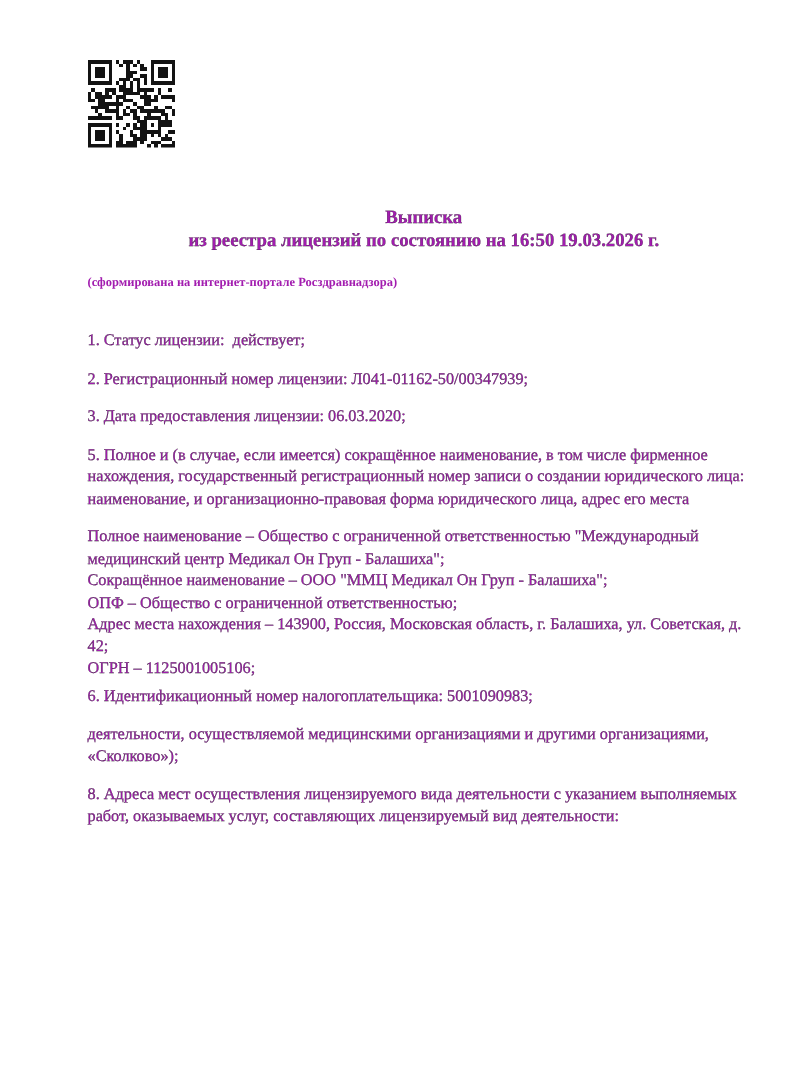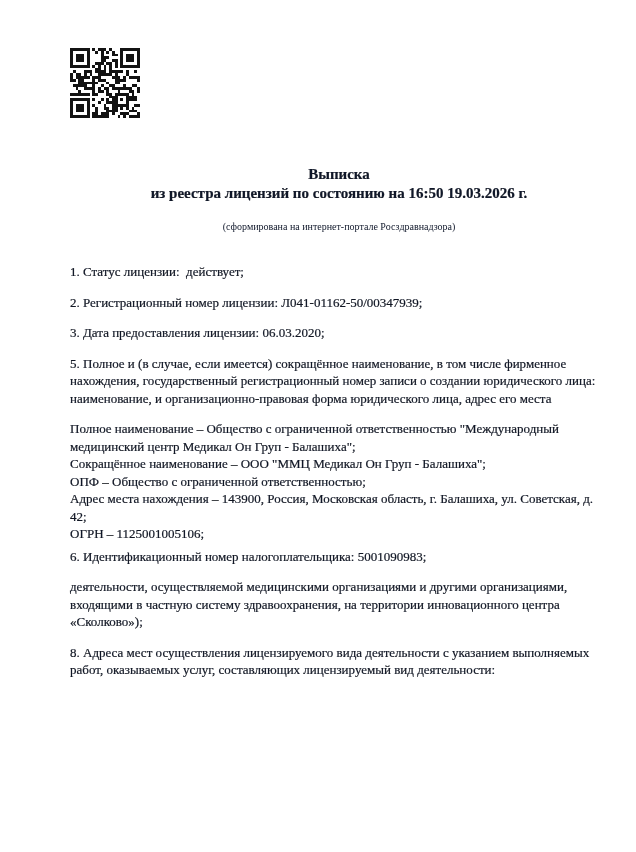--- a/index.html
+++ b/index.html
@@ -1,34 +1,34 @@
 <!DOCTYPE html>
 <html><head>
 <meta charset="utf-8">
 <style>
   html,body{margin:0;padding:0;background:#ffffff;}
   .page{
     position:relative;
     width:636px;height:852px;
     background:#ffffff;
-    color:#0f172a;
+    color:#a21caf;
     font-family:"Liberation Serif", serif;
     overflow:hidden;
   }
   .qr{position:absolute;left:70px;top:48px;width:70px;height:70px;}
   .qr svg{display:block;shape-rendering:crispEdges;fill:#131313;}
   .content{position:absolute;left:70px;top:165px;width:538px;}
   .title{
     text-align:center;font-weight:bold;
     font-size:15px;line-height:19px;
     -webkit-text-stroke:0.2px #161616;
   }
   .subtitle{
     margin-top:17px;
-    text-align:center;font-weight:normal;
+    text-align:left;font-weight:bold;
     font-size:10px;line-height:13px;
   }
   .body{
     margin-top:30px;
     font-size:13px;line-height:17.5px;
     -webkit-text-stroke:0.2px #161616;
   }
   .para{margin:0 0 13px 0;}
   .para .ln{white-space:pre;}
   .org-block{margin-bottom:5px;}
@@ -399,21 +399,20 @@
           <div class="ln">ОПФ – Общество с ограниченной ответственностью;</div>
           <div class="ln">Адрес места нахождения – 143900, Россия, Московская область, г. Балашиха, ул. Советская, д.</div>
           <div class="ln">42;</div>
           <div class="ln">ОГРН – 1125001005106;</div>
         </div>
       <div class="para">
           <div class="ln">6. Идентификационный номер налогоплательщика: 5001090983;</div>
         </div>
       <div class="para">
           <div class="ln">деятельности, осуществляемой медицинскими организациями и другими организациями,</div>
-          <div class="ln">входящими в частную систему здравоохранения, на территории инновационного центра</div>
           <div class="ln">«Сколково»);</div>
         </div>
       <div class="para">
           <div class="ln">8. Адреса мест осуществления лицензируемого вида деятельности с указанием выполняемых</div>
           <div class="ln">работ, оказываемых услуг, составляющих лицензируемый вид деятельности:</div>
         </div>
     </div>
 
   </div>
 </div>

